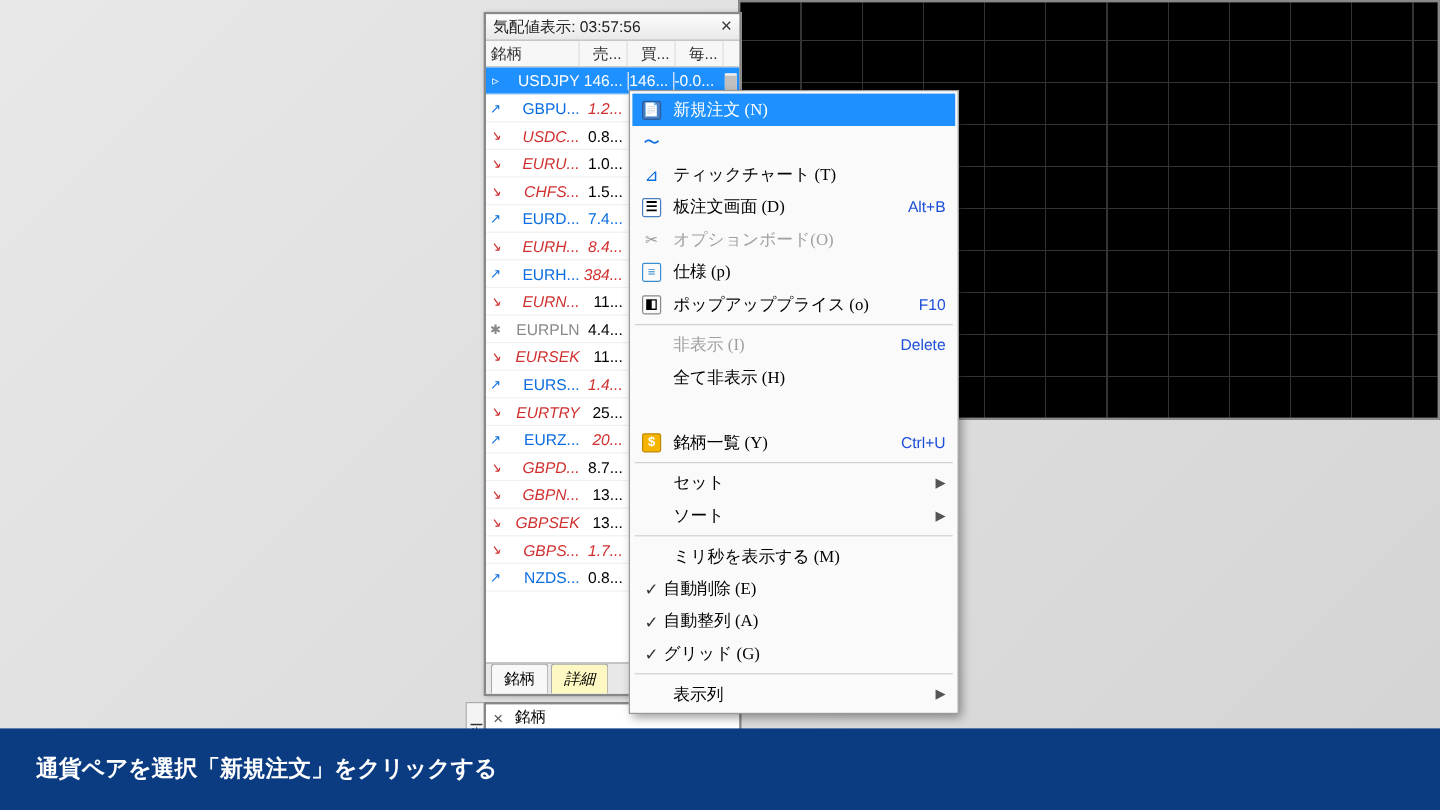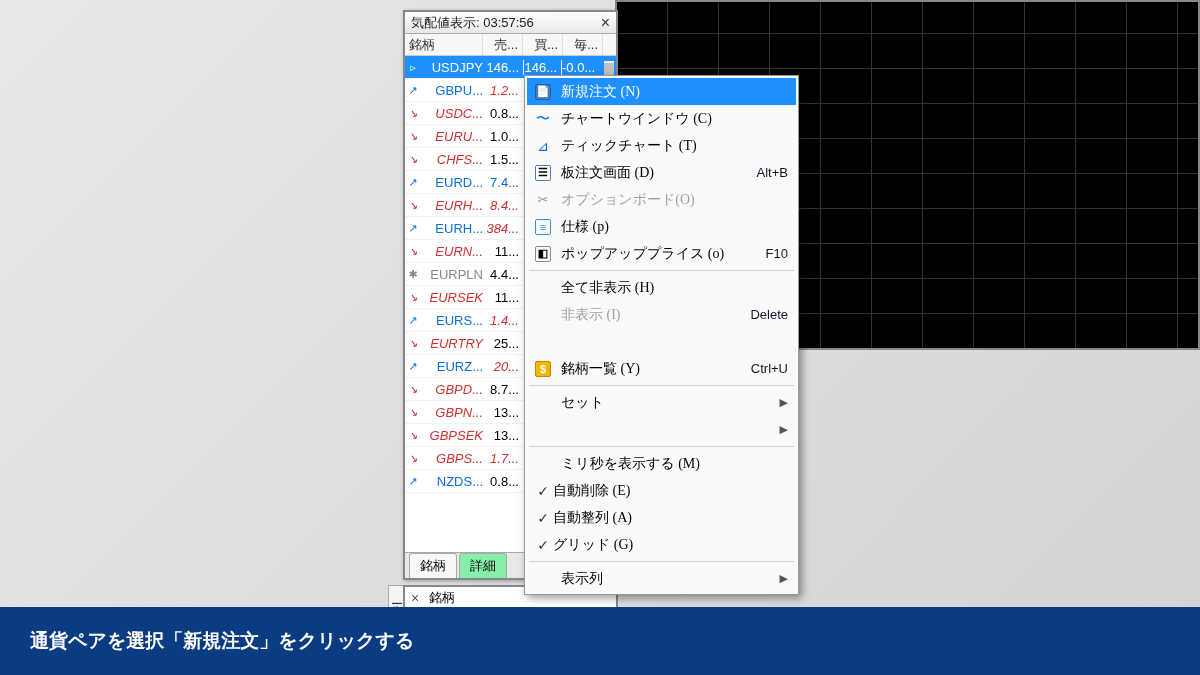--- a/index.html
+++ b/index.html
@@ -67,21 +67,21 @@
     position: absolute; bottom: 0; left: 0; right: 0; height: 26px;
     background: #e8e8e8; border-top: 1px solid #aaa;
     display: flex; align-items: flex-end; padding-left: 4px;
   }
   .tab {
     padding: 3px 10px; font-size: 13px;
     border: 1px solid #aaa; border-bottom: none;
     background: #f8f8f8; margin-right: 2px;
     border-radius: 3px 3px 0 0;
   }
-  .tab.inactive { background: #86efac; }
+  .tab.inactive { background: #fef9c3; font-style: italic; }
 
   .lower-panel {
     position: absolute; left: 403px; top: 585px;
     width: 215px; height: 85px;
     background: #fff; border: 2px solid #888;
   }
   .lower-close { position: absolute; left: 6px; top: 3px; font-size: 14px; color: #555; cursor: pointer; }
   .lower-sym-hdr { padding: 2px 6px 2px 24px; font-size: 13px; border-bottom: 1px solid #ccc; }
   .lower-balance { padding: 4px 8px; font-weight: bold; font-size: 13px; }
   .dot { color: #1e90ff; margin-right: 4px; }
@@ -113,21 +113,21 @@
     cursor: pointer; font-size: 14px;
   }
   .menu-item.hl { background: #1e90ff; color: #fff; }
   .menu-item.disabled { color: #a0a0a0; cursor: default; }
   .mi-icon {
     width: 20px; height: 20px; margin-right: 8px;
     display: flex; align-items: center; justify-content: center;
     font-size: 13px;
   }
   .mi-label { flex: 1; font-family: Liberation Serif, serif; }
-  .mi-short { font-size: 13px; color: #0f172a; margin-left: 6px; }
+  .mi-short { font-size: 13px; color: #1d4ed8; margin-left: 6px; }
   .menu-sep { height: 1px; background: #d0d0d0; margin: 3px 2px; }
   .mi-sub { font-size: 11px; color: #555; margin-left: auto; }
   .check { width: 20px; text-align: center; color: #333; }
   .ico-box {
     width: 16px; height: 16px; border: 1px solid;
     border-radius: 2px; display: flex; align-items: center; justify-content: center;
     font-size: 11px; font-weight: bold;
   }
   .ico-neworder { background: #4a7dc0; border-color: #2a5da0; color: #fff; } 
   .ico-tick { color: #0a6de0; font-size: 14px; }
@@ -287,21 +287,20 @@
   <div class="menu-item hl">
     <span class="mi-icon">
         <span class="ico-box ico-neworder">📄</span>
       </span>
     <span class="mi-label">新規注文 (N)</span>
   </div>
   <div class="menu-item">
     <span class="mi-icon">
         <span class="ico-tick">〜</span>
       </span>
-    <span class="mi-label">チャートウインドウ (C)</span>
   </div>
   <div class="menu-item">
     <span class="mi-icon">
         <span class="ico-tick">⊿</span>
       </span>
     <span class="mi-label">ティックチャート (T)</span>
   </div>
   <div class="menu-item">
     <span class="mi-icon">
         <span class="ico-box ico-board">☰</span>
@@ -322,47 +321,48 @@
     <span class="mi-label">仕様 (p)</span>
   </div>
   <div class="menu-item">
     <span class="mi-icon">
         <span class="ico-box ico-popup">◧</span>
       </span>
     <span class="mi-label">ポップアッププライス (o)</span>
     <span class="mi-short">F10</span>
   </div>
   <div class="menu-sep"></div>
-  <div class="menu-item">
-    <span class="mi-icon"></span>
-    <span class="mi-label">全て非表示 (H)</span>
-  </div>
   <div class="menu-item disabled">
     <span class="mi-icon"></span>
     <span class="mi-label">非表示 (I)</span>
     <span class="mi-short">Delete</span>
   </div>
+  <div class="menu-item">
+    <span class="mi-icon"></span>
+    <span class="mi-label">全て非表示 (H)</span>
+  </div>
   <div class="menu-item disabled">
     <span class="mi-icon"></span>
   </div>
   <div class="menu-item">
     <span class="mi-icon">
         <span class="ico-box ico-symlist">$</span>
       </span>
     <span class="mi-label">銘柄一覧 (Y)</span>
     <span class="mi-short">Ctrl+U</span>
   </div>
   <div class="menu-sep"></div>
   <div class="menu-item">
     <span class="mi-icon"></span>
     <span class="mi-label">セット</span>
     <span class="mi-sub">▶</span>
   </div>
   <div class="menu-item">
     <span class="mi-icon"></span>
+    <span class="mi-label">ソート</span>
     <span class="mi-sub">▶</span>
   </div>
   <div class="menu-sep"></div>
   <div class="menu-item">
     <span class="mi-icon"></span>
     <span class="mi-label">ミリ秒を表示する (M)</span>
   </div>
   <div class="menu-item">
     <span class="check">✓</span>
     <span class="mi-label">自動削除 (E)</span>

